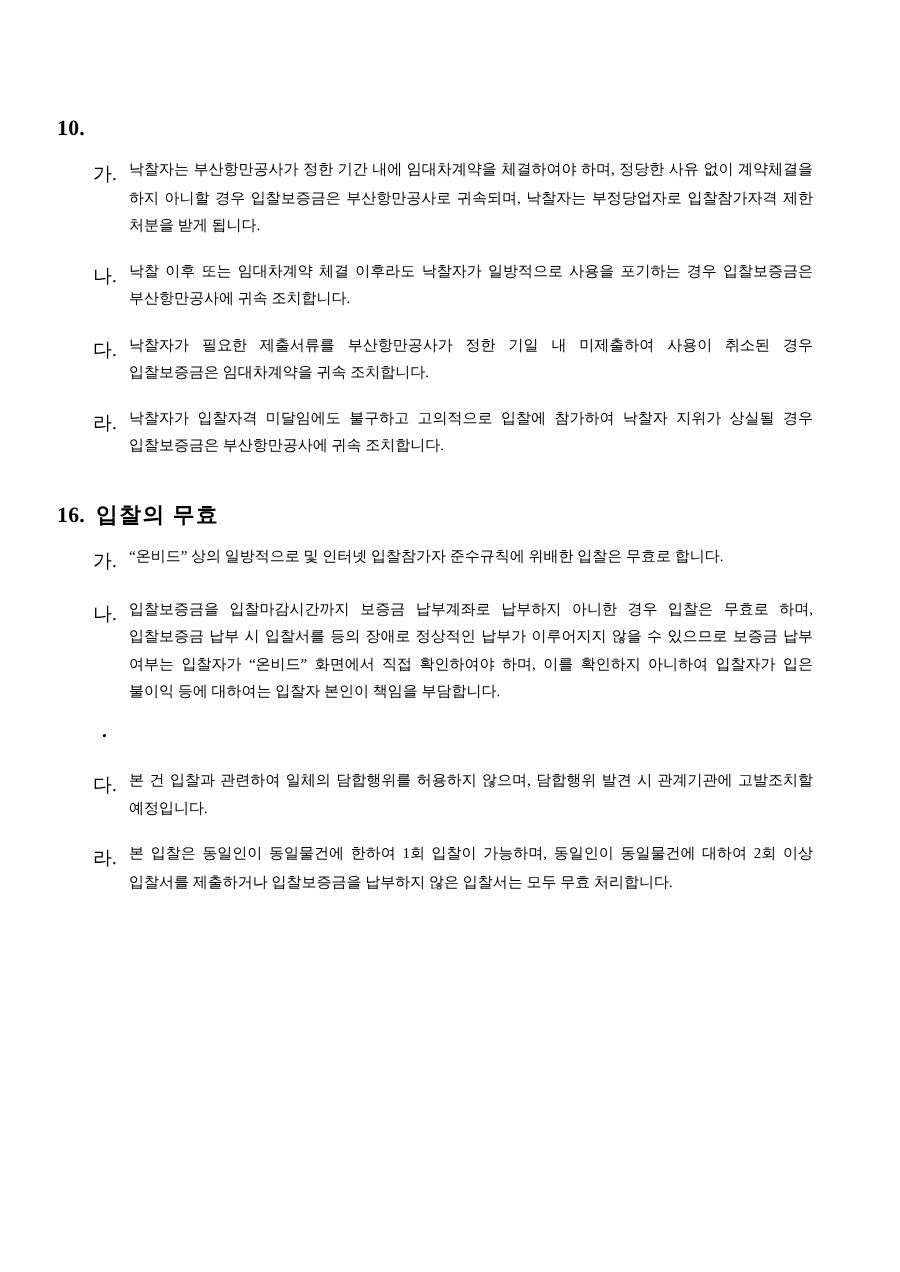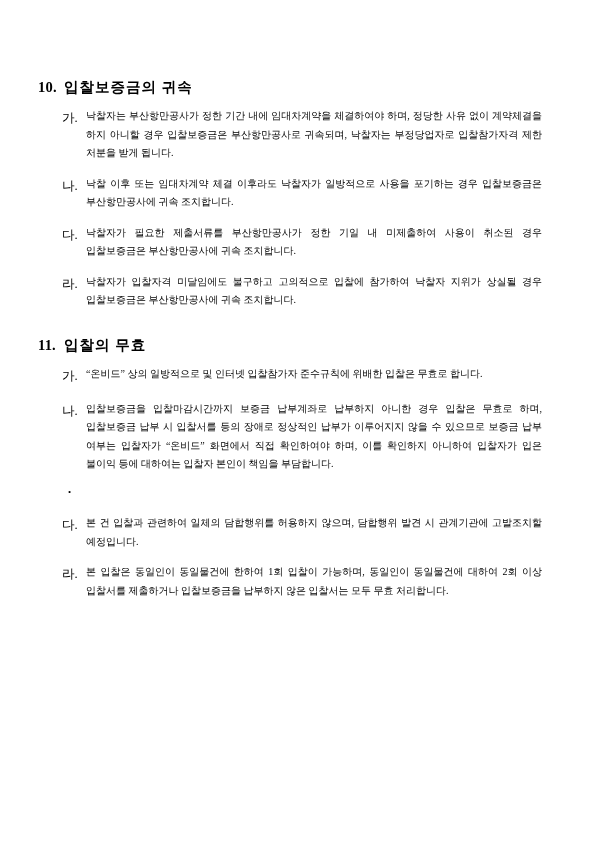--- a/index.html
+++ b/index.html
@@ -81,49 +81,48 @@
   .gap-2 { height: 14px; }
 </style>
 </head>
 <body>
 
 <div class="page">
 
   <div class="section">
     <div class="section-heading">
       <span class="num">10.</span>
-      <span class="htext">입찰보증금의 귀속</span>
     </div>
 
     <div class="clause">
       <span class="marker">가.</span>
       <span class="body">낙찰자는 부산항만공사가 정한 기간 내에 임대차계약을 체결하여야 하며, 정당한 사유 없이 계약체결을 하지 아니할 경우 입찰보증금은 부산항만공사로 귀속되며, 낙찰자는 부정당업자로 입찰참가자격 제한 처분을 받게 됩니다.</span>
     </div>
 
     <div class="clause">
       <span class="marker">나.</span>
       <span class="body">낙찰 이후 또는 임대차계약 체결 이후라도 낙찰자가 일방적으로 사용을 포기하는 경우 입찰보증금은 부산항만공사에 귀속 조치합니다.</span>
     </div>
 
     <div class="clause">
       <span class="marker">다.</span>
-      <span class="body">낙찰자가 필요한 제출서류를 부산항만공사가 정한 기일 내 미제출하여 사용이 취소된 경우 입찰보증금은 부산항만공사에 귀속 조치합니다.</span>
+      <span class="body">낙찰자가 필요한 제출서류를 부산항만공사가 정한 기일 내 미제출하여 사용이 취소된 경우 입찰보증금은 임대차계약을 귀속 조치합니다.</span>
     </div>
 
     <div class="clause">
       <span class="marker">라.</span>
       <span class="body">낙찰자가 입찰자격 미달임에도 불구하고 고의적으로 입찰에 참가하여 낙찰자 지위가 상실될 경우 입찰보증금은 부산항만공사에 귀속 조치합니다.</span>
     </div>
   </div>
 
   <div class="gap-2"></div>
 
   <div class="section">
     <div class="section-heading">
-      <span class="num">11.</span>
+      <span class="num">16.</span>
       <span class="htext">입찰의 무효</span>
     </div>
 
     <div class="clause">
       <span class="marker">가.</span>
       <span class="body">“온비드” 상의 일방적으로 및 인터넷 입찰참가자 준수규칙에 위배한 입찰은 무효로 합니다.</span>
     </div>
 
     <div class="clause">
       <span class="marker">나.</span>

